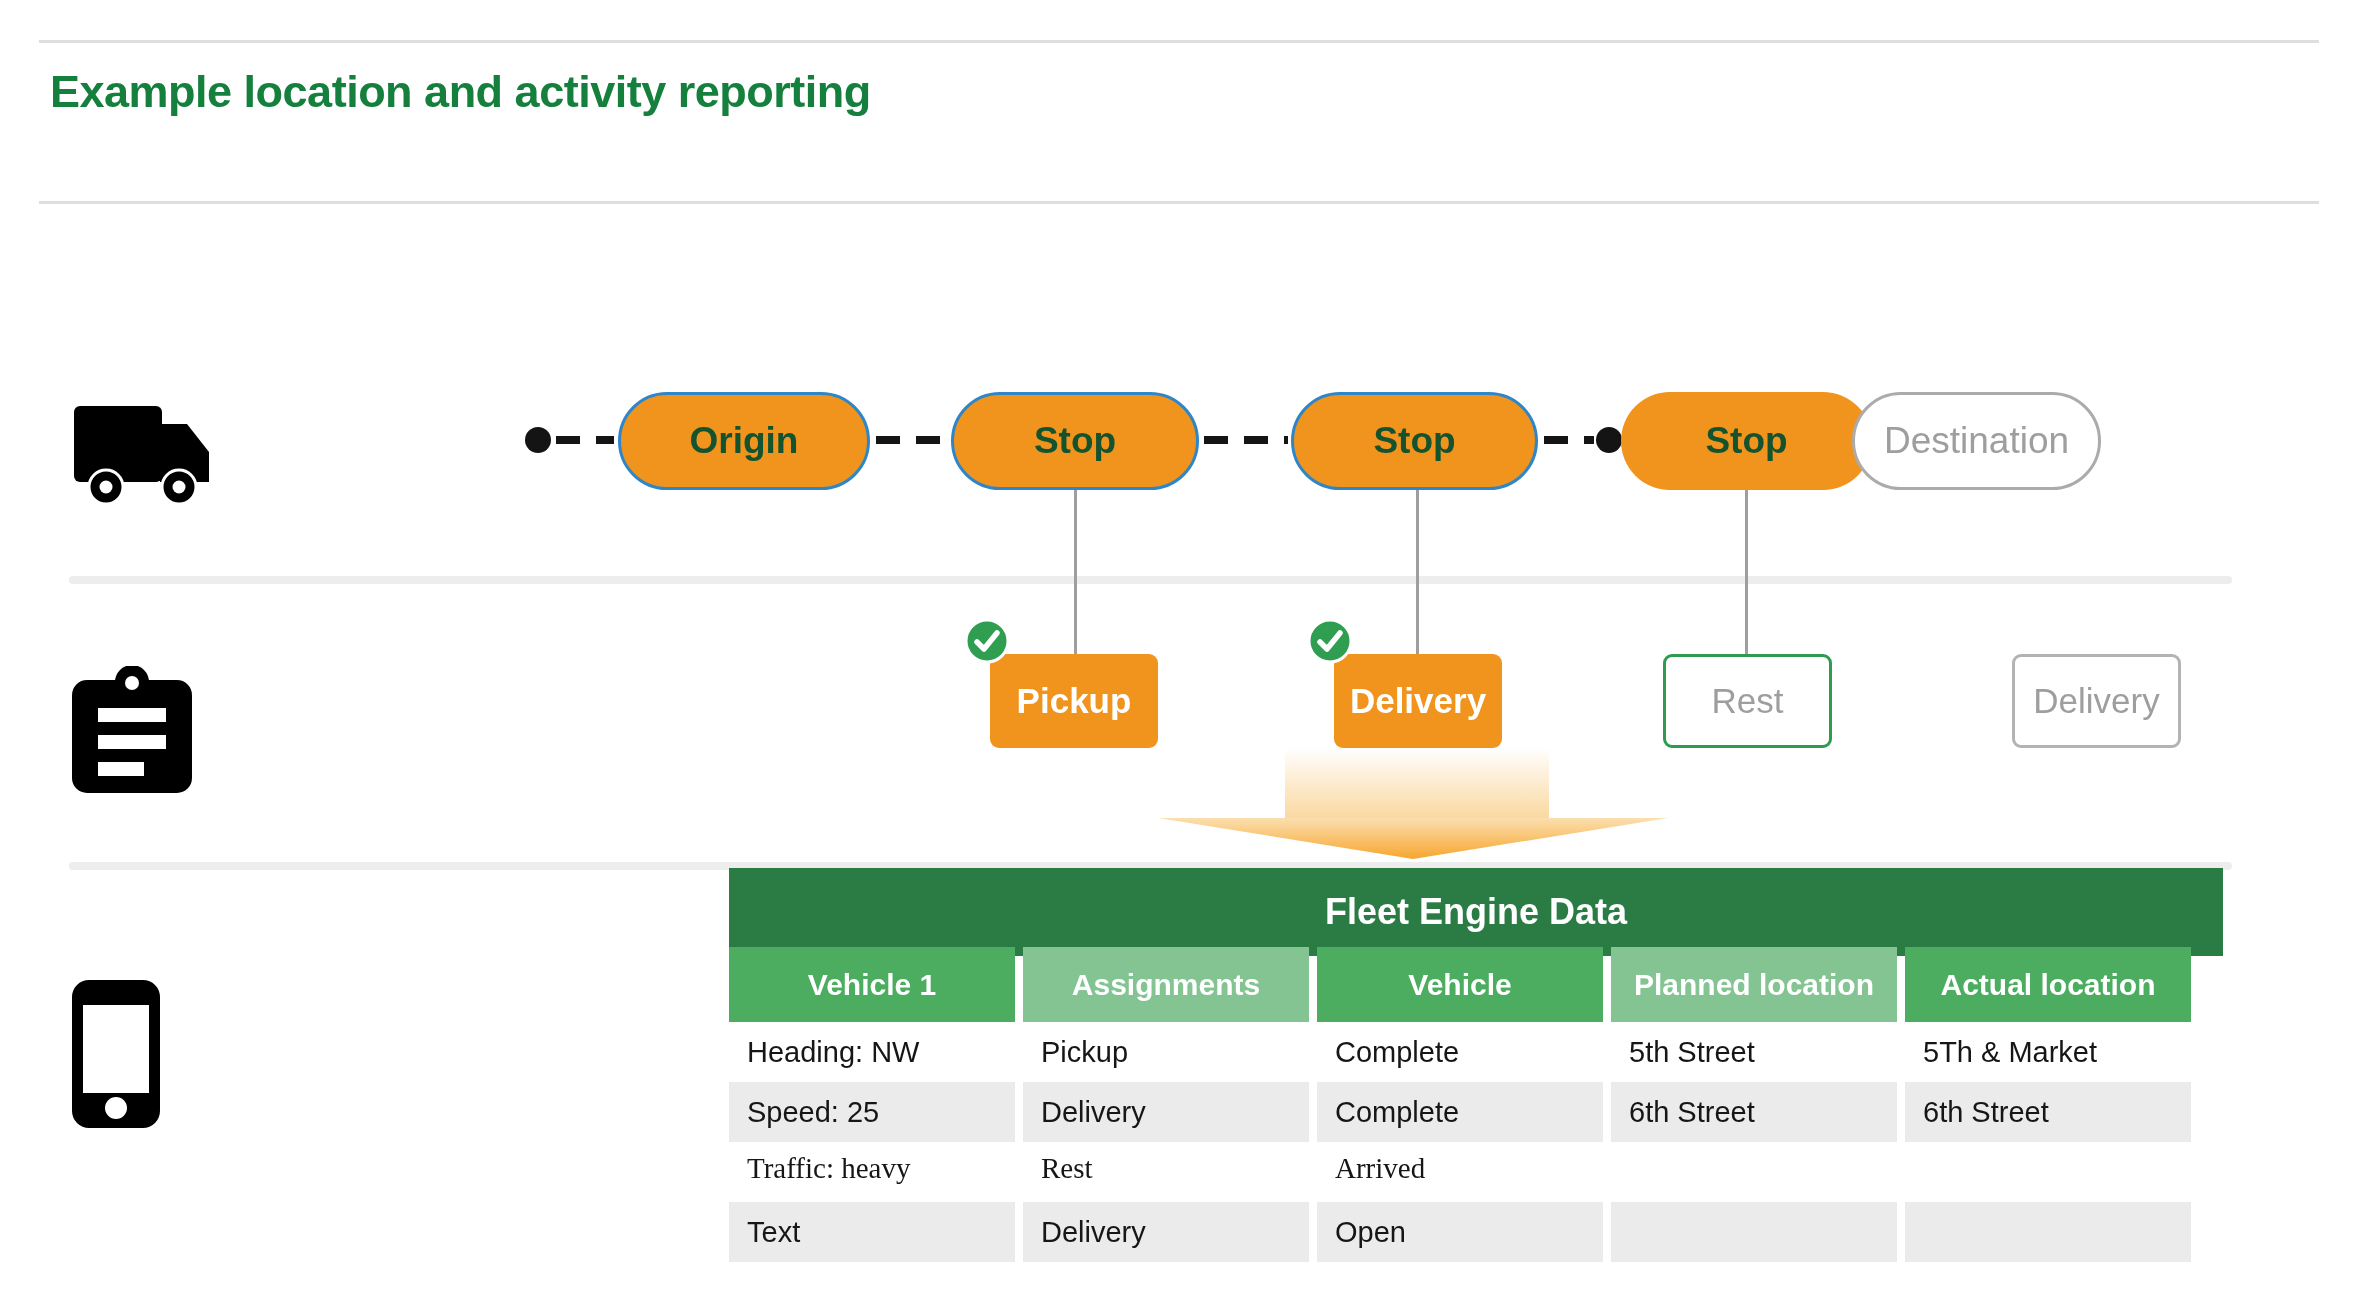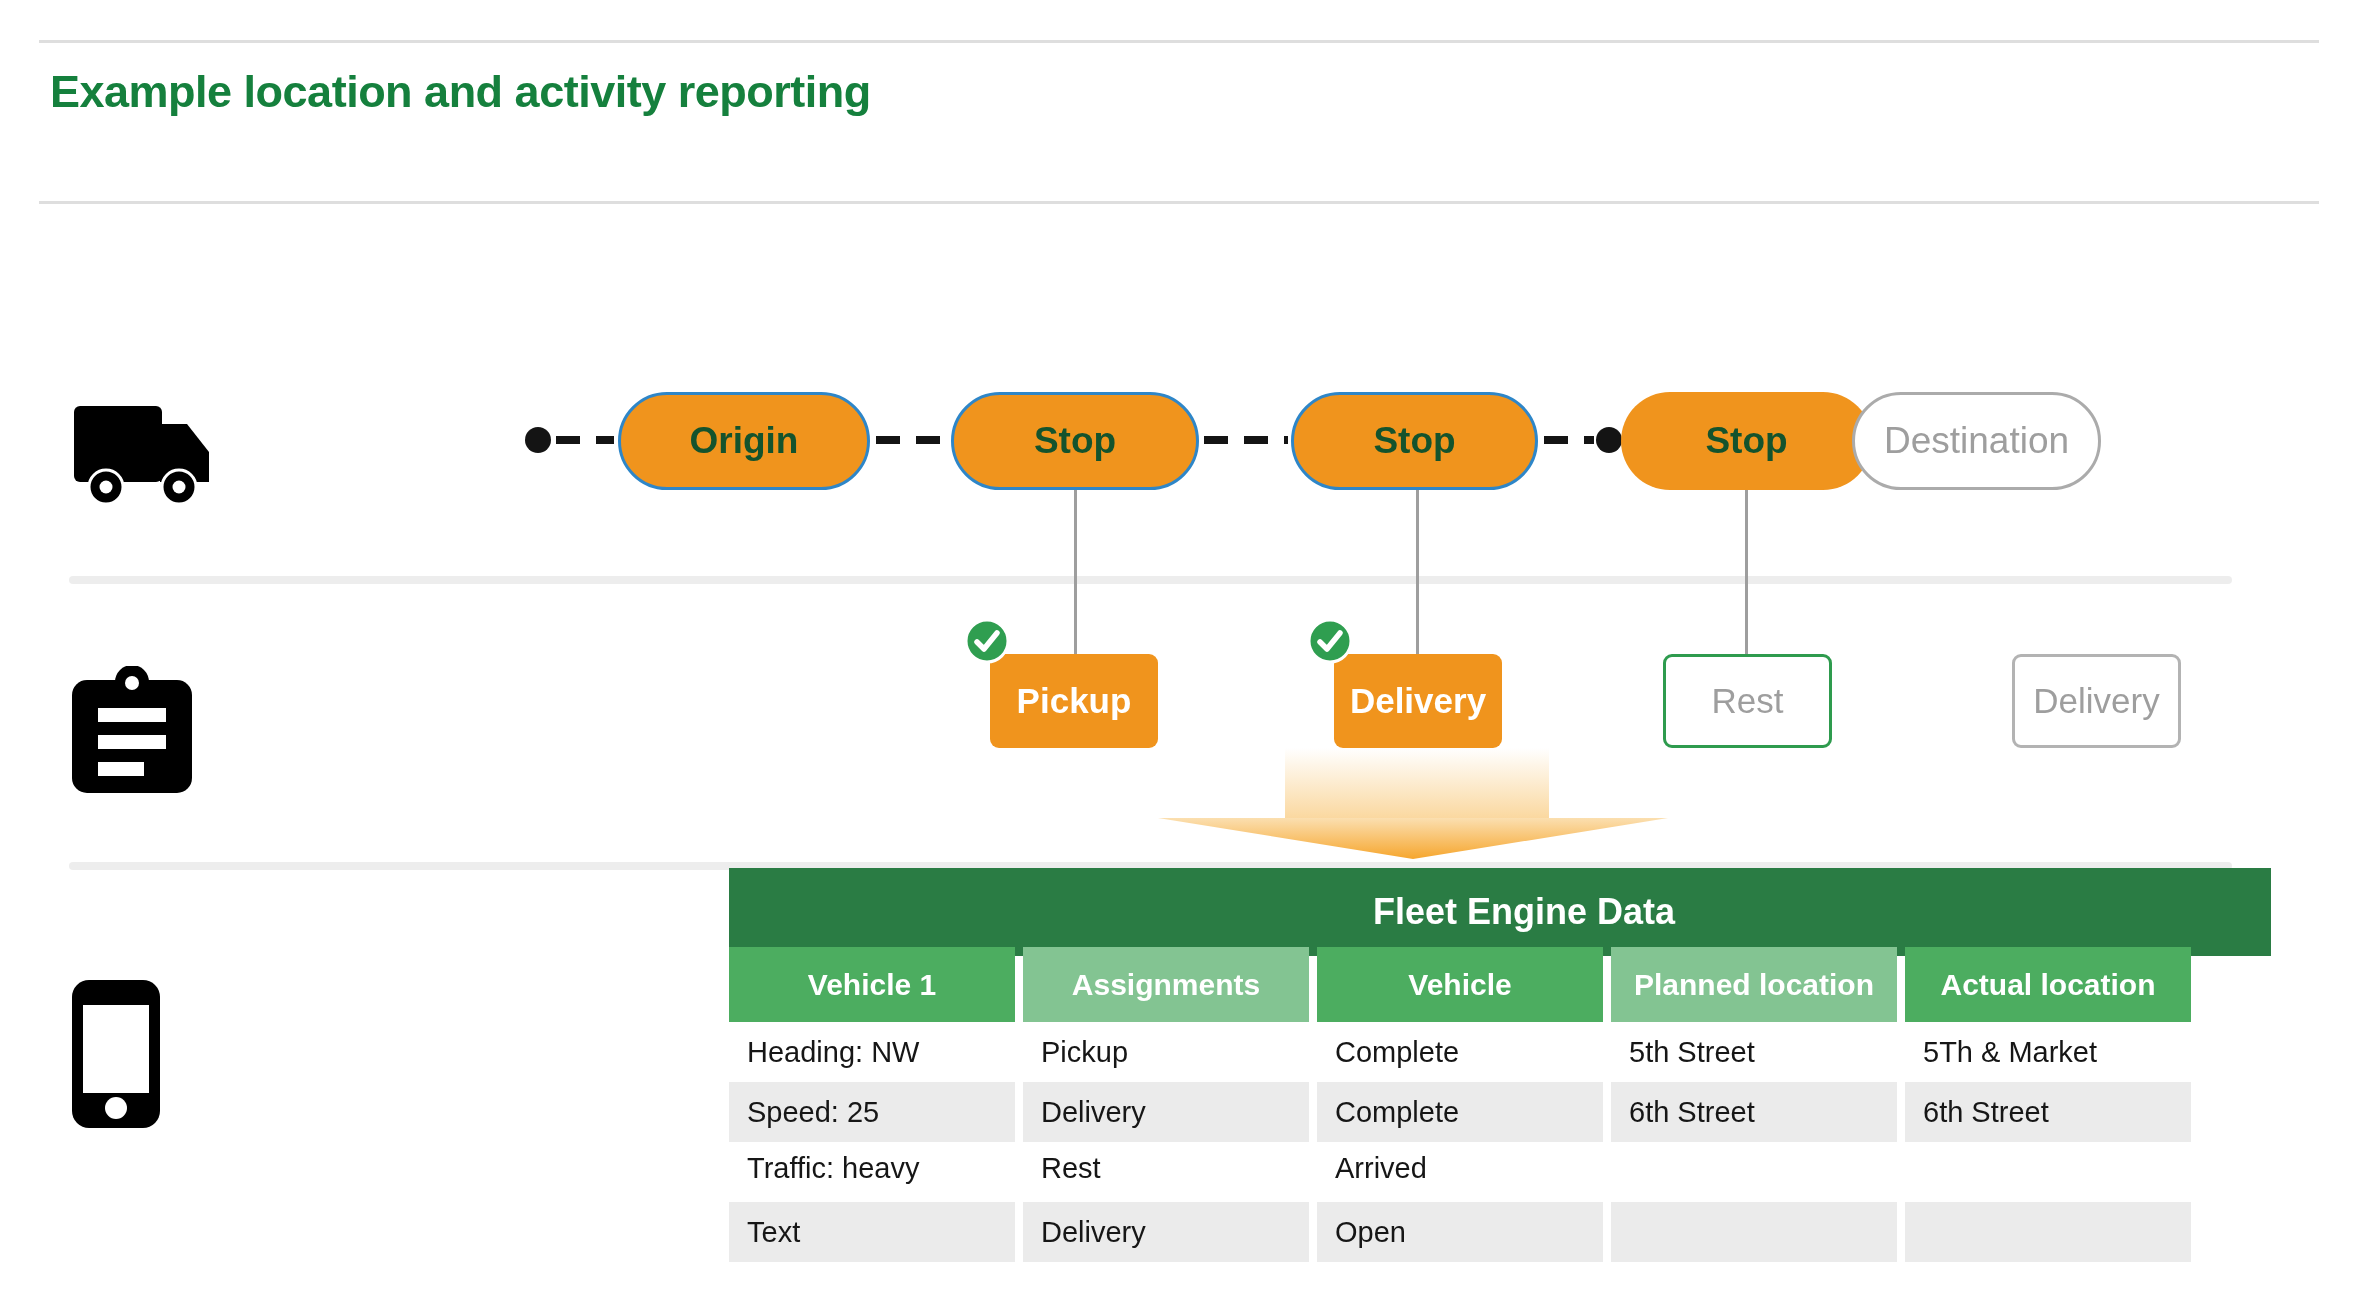--- a/index.html
+++ b/index.html
@@ -34,32 +34,32 @@
   .task.upcoming{background:#fff;border:3px solid #b3b3b3;color:#9e9e9e;font-weight:500;}
   .check{position:absolute;width:48px;height:48px;}
   
   .arrow-glow{position:absolute;left:1285px;top:748px;width:264px;height:72px;
     background:linear-gradient(180deg,rgba(250,213,152,0) 0%,rgba(250,213,152,0.95) 100%);}
   .arrow-head{position:absolute;left:1158px;top:818px;width:510px;height:41px;
     background:linear-gradient(180deg,#FBDFB0 0%,#F6A62E 100%);
     clip-path:polygon(0 0,100% 0,50% 100%);}
   
   .tbl-banner{position:absolute;left:729px;top:868px;width:1494px;height:88px;background:#2A7C44;
-    display:flex;align-items:center;justify-content:center;color:#fff;font-size:36px;font-weight:700;padding-left:48px;}
+    display:flex;align-items:center;justify-content:center;color:#fff;font-size:36px;font-weight:700;}
   .tbl-row{position:absolute;left:729px;width:1462px;display:flex;gap:8px;justify-content:center;}
   .tbl-row>div{flex:1;display:flex;align-items:center;}
   .tbl-head{top:947px;height:75px;}
   .tbl-head>div{justify-content:center;color:#fff;font-size:30px;font-weight:700;}
   .hc-mid{background:#4CAD60;}
   .hc-light{background:#83C492;}
   .body-row>div{font-size:29px;color:#161616;padding-left:18px;box-sizing:border-box;}
   .body-row.alt>div{background:#EBEBEB;}
   .r0{top:1022px;height:60px;}
   .r1{top:1082px;height:60px;}
-  .r2{top:1142px;height:52px;}
+  .r2{top:1142px;height:52px;font-family:Liberation Serif, serif;}
   .r3{top:1202px;height:60px;}
 </style>
 </head>
 <body>
 
 <div id="canvas">
 
   <div class="hairline" style="top:40px;"></div>
   <div class="page-title">Example location and activity reporting</div>
   <div class="hairline" style="top:201px;"></div>

